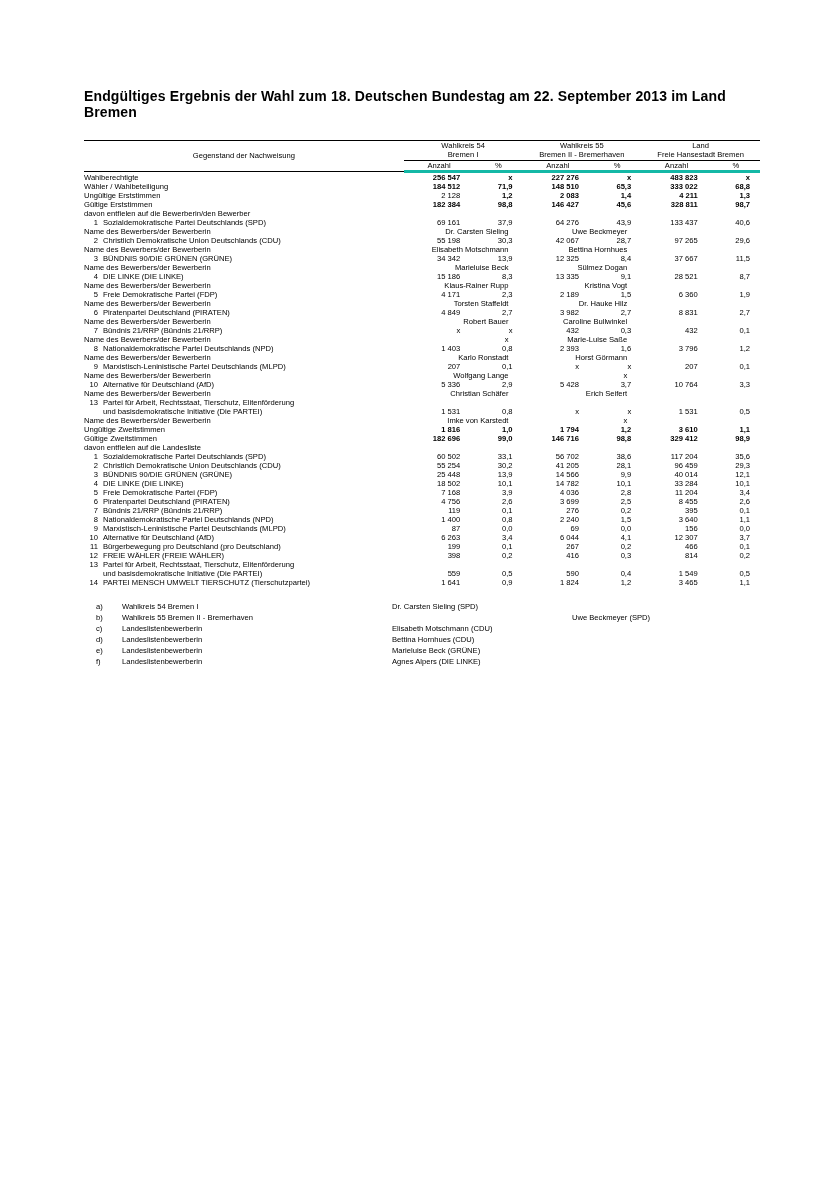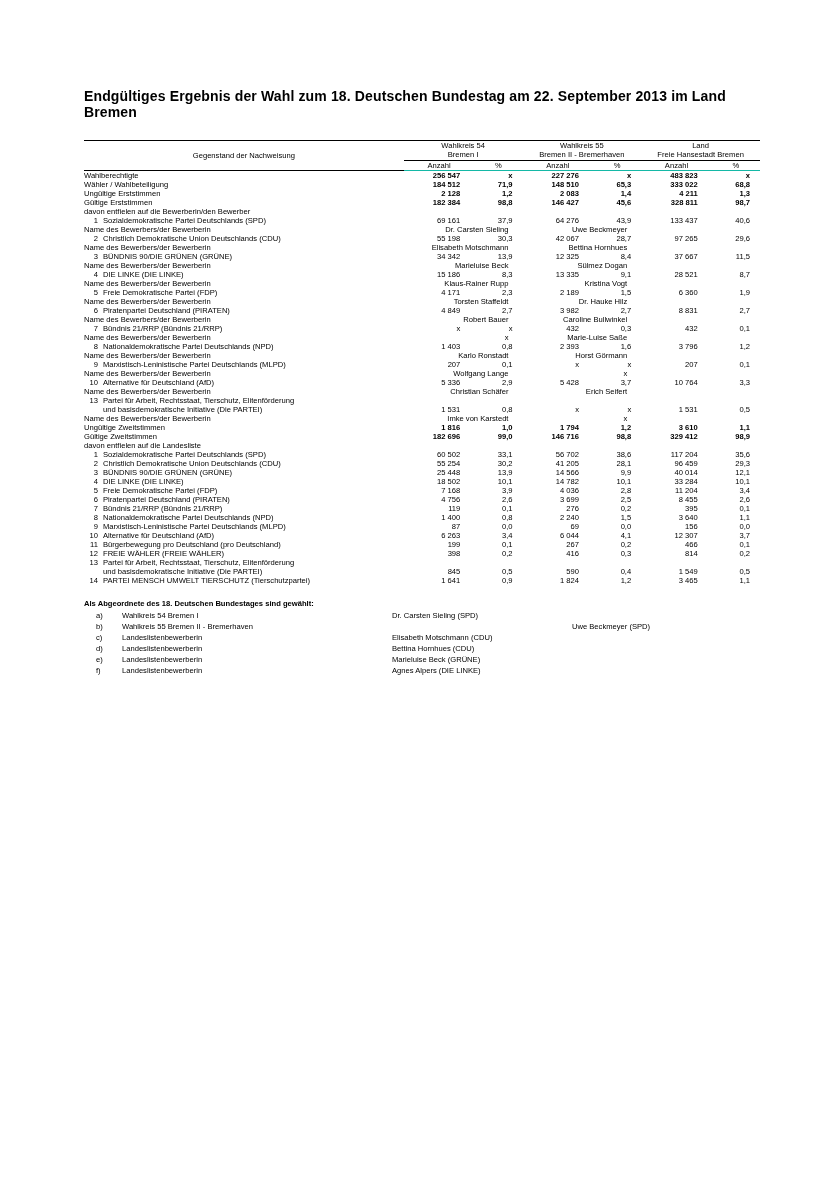--- a/index.html
+++ b/index.html
@@ -38,21 +38,21 @@
   }
   
   .hdr-top td {
     border-top: 1px solid #000;
     border-bottom: 1px solid #000;
     text-align: center;
     padding: 3px 0 2px 0;
     line-height: 1.25;
   }
   .hdr-sub td {
-    border-bottom: 1px solid #14b8a6;
+    border-bottom: 3px solid #14b8a6;
     text-align: center;
     padding: 2px 0 2px 0;
   }
   .hdr-left {
     text-align: center !important;
     vertical-align: middle !important;
   }
   col.c-label { width: 272px; }
   col.c-num { width: 60px; }
   col.c-pct { width: 41px; }
@@ -152,21 +152,21 @@
           <td class="lbl bold">Wähler / Wahlbeteiligung</td>
           <td class="r-num" style="font-weight: bold;">184 512</td>
           <td class="r-pct" style="font-weight: bold;">71,9</td>
           <td class="r-num" style="font-weight: bold;">148 510</td>
           <td class="r-pct" style="font-weight: bold;">65,3</td>
           <td class="r-num" style="font-weight: bold;">333 022</td>
           <td class="r-pct" style="font-weight: bold;">68,8</td>
         </tr>
         <tr class="row-tall">
           <td class="lbl bold">Ungültige Erststimmen</td>
-          <td class="r-num" style="font-weight: bold;">2 128</td>
+          <td class="r-num" style="font-weight: normal;">2 128</td>
           <td class="r-pct" style="font-weight: bold;">1,2</td>
           <td class="r-num" style="font-weight: bold;">2 083</td>
           <td class="r-pct" style="font-weight: bold;">1,4</td>
           <td class="r-num" style="font-weight: bold;">4 211</td>
           <td class="r-pct" style="font-weight: bold;">1,3</td>
         </tr>
         <tr class="row-normal">
           <td class="lbl bold">Gültige Erststimmen</td>
           <td class="r-num" style="font-weight: bold;">182 384</td>
           <td class="r-pct" style="font-weight: bold;">98,8</td>
@@ -479,41 +479,40 @@
           <td class="lbl"><span class="idx">12</span>FREIE WÄHLER (FREIE WÄHLER)</td>
           <td class="r-num">398</td>
           <td class="r-pct">0,2</td>
           <td class="r-num">416</td>
           <td class="r-pct">0,3</td>
           <td class="r-num">814</td>
           <td class="r-pct">0,2</td>
         </tr>
         <tr class="row-normal">
           <td class="lbl"><span class="idx">13</span>Partei für Arbeit, Rechtsstaat, Tierschutz, Elitenförderung<br><span style="padding-left: 19px;">und basisdemokratische Initiative  (Die PARTEI)</span></td>
-          <td class="r-num" style="vertical-align: bottom;">845</td>
+          <td class="r-num" style="vertical-align: bottom;">559</td>
           <td class="r-pct" style="vertical-align: bottom;">0,5</td>
           <td class="r-num" style="vertical-align: bottom;">590</td>
           <td class="r-pct" style="vertical-align: bottom;">0,4</td>
           <td class="r-num" style="vertical-align: bottom;">1 549</td>
           <td class="r-pct" style="vertical-align: bottom;">0,5</td>
         </tr>
         <tr class="row-tall">
           <td class="lbl"><span class="idx">14</span>PARTEI MENSCH UMWELT TIERSCHUTZ (Tierschutzpartei)</td>
           <td class="r-num">1 641</td>
           <td class="r-pct">0,9</td>
           <td class="r-num">1 824</td>
           <td class="r-pct">1,2</td>
           <td class="r-num">3 465</td>
           <td class="r-pct">1,1</td>
         </tr>
       </tbody>
   </table>
 
   <div class="footer">
-    <div class="head">Als Abgeordnete des 18. Deutschen Bundestages sind gewählt:</div>
     <table>
       <tbody id="elected-body">
           <tr>
             <td class="f-letter">a)</td>
             <td class="f-text">Wahlkreis 54  Bremen I</td>
             <td class="f-mid">Dr. Carsten Sieling (SPD)</td>
             <td></td>
           </tr>
           <tr>
             <td class="f-letter">b)</td>

